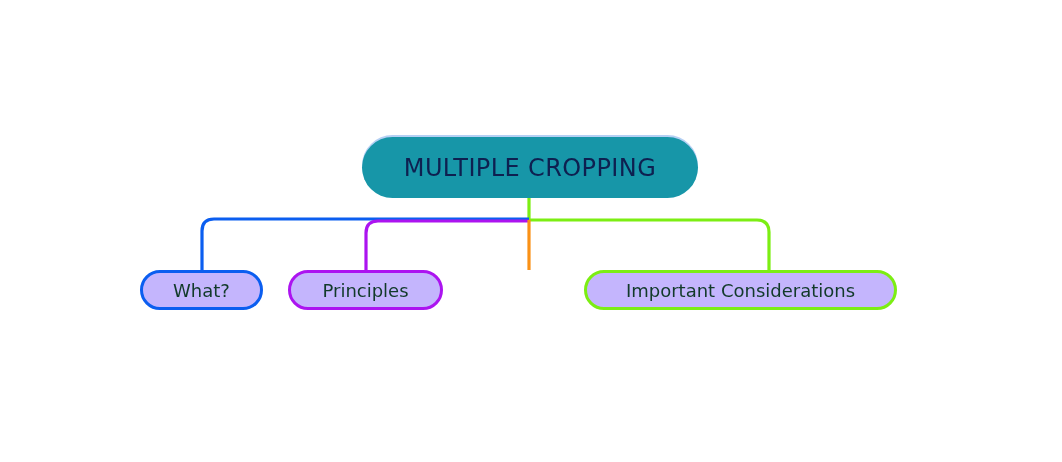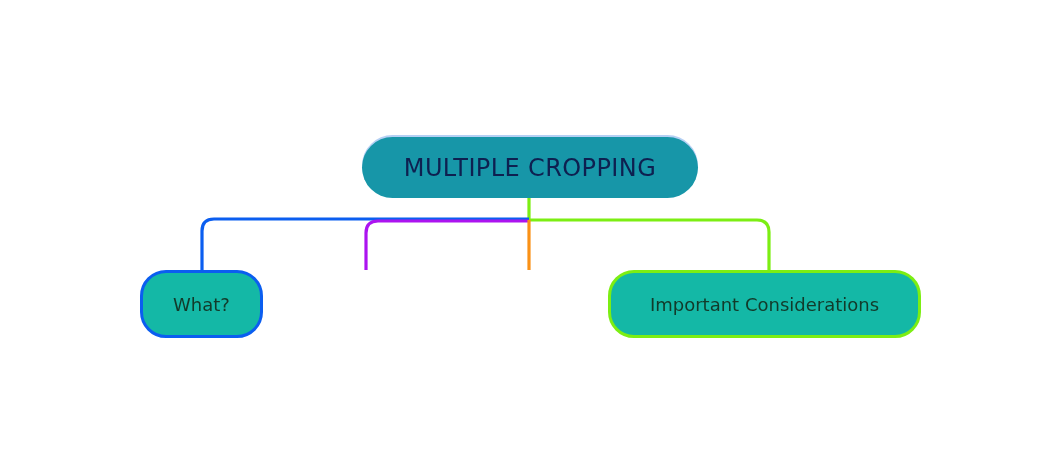--- a/index.html
+++ b/index.html
@@ -46,23 +46,23 @@
     height: 61px;
     border-radius: 32px;
     background: #1796A8;
     color: #0E2050;
     font-size: 24px;
     letter-spacing: 0.4px;
     box-shadow: 0 -2px 0 0 rgba(120,170,235,0.55);
   }
   .node-child {
     top: 270px;
-    height: 68px;
+    height: 40px;
     border-radius: 26px;
-    background: #14b8a6;
+    background: #c4b5fd;
     border: 3px solid #000000;
     color: #123A2A;
     font-size: 18px;
     text-align: right;
   }
   .node-what {
     left: 140px;
     width: 123px;
     border-color: #0B5EF0;
   }
@@ -70,21 +70,21 @@
     left: 288px;
     width: 155px;
     border-color: #AC14F0;
   }
   .node-types {
     left: 467px;
     width: 123px;
     border-color: #FA9116;
   }
   .node-considerations {
-    left: 608px;
+    left: 584px;
     width: 313px;
     border-color: #7CEE13;
   }
 </style>
 </head>
 <body>
 
 <div id="mindmap-canvas">
 
   <svg class="connectors" viewBox="0 0 1062 462" width="1062" height="462" aria-hidden="true">
@@ -99,19 +99,22 @@
   </svg>
 
   <div class="node node-root">
     <span>MULTIPLE CROPPING</span>
   </div>
 
   <div class="node node-child node-what">
     <span>What?</span>
   </div>
 
+  <div class="node node-child node-principles">
+    <span>Principles</span>
+  </div>
 
 
   <div class="node node-child node-considerations">
     <span>Important Considerations</span>
   </div>
 
 </div>
 
 </body></html>

